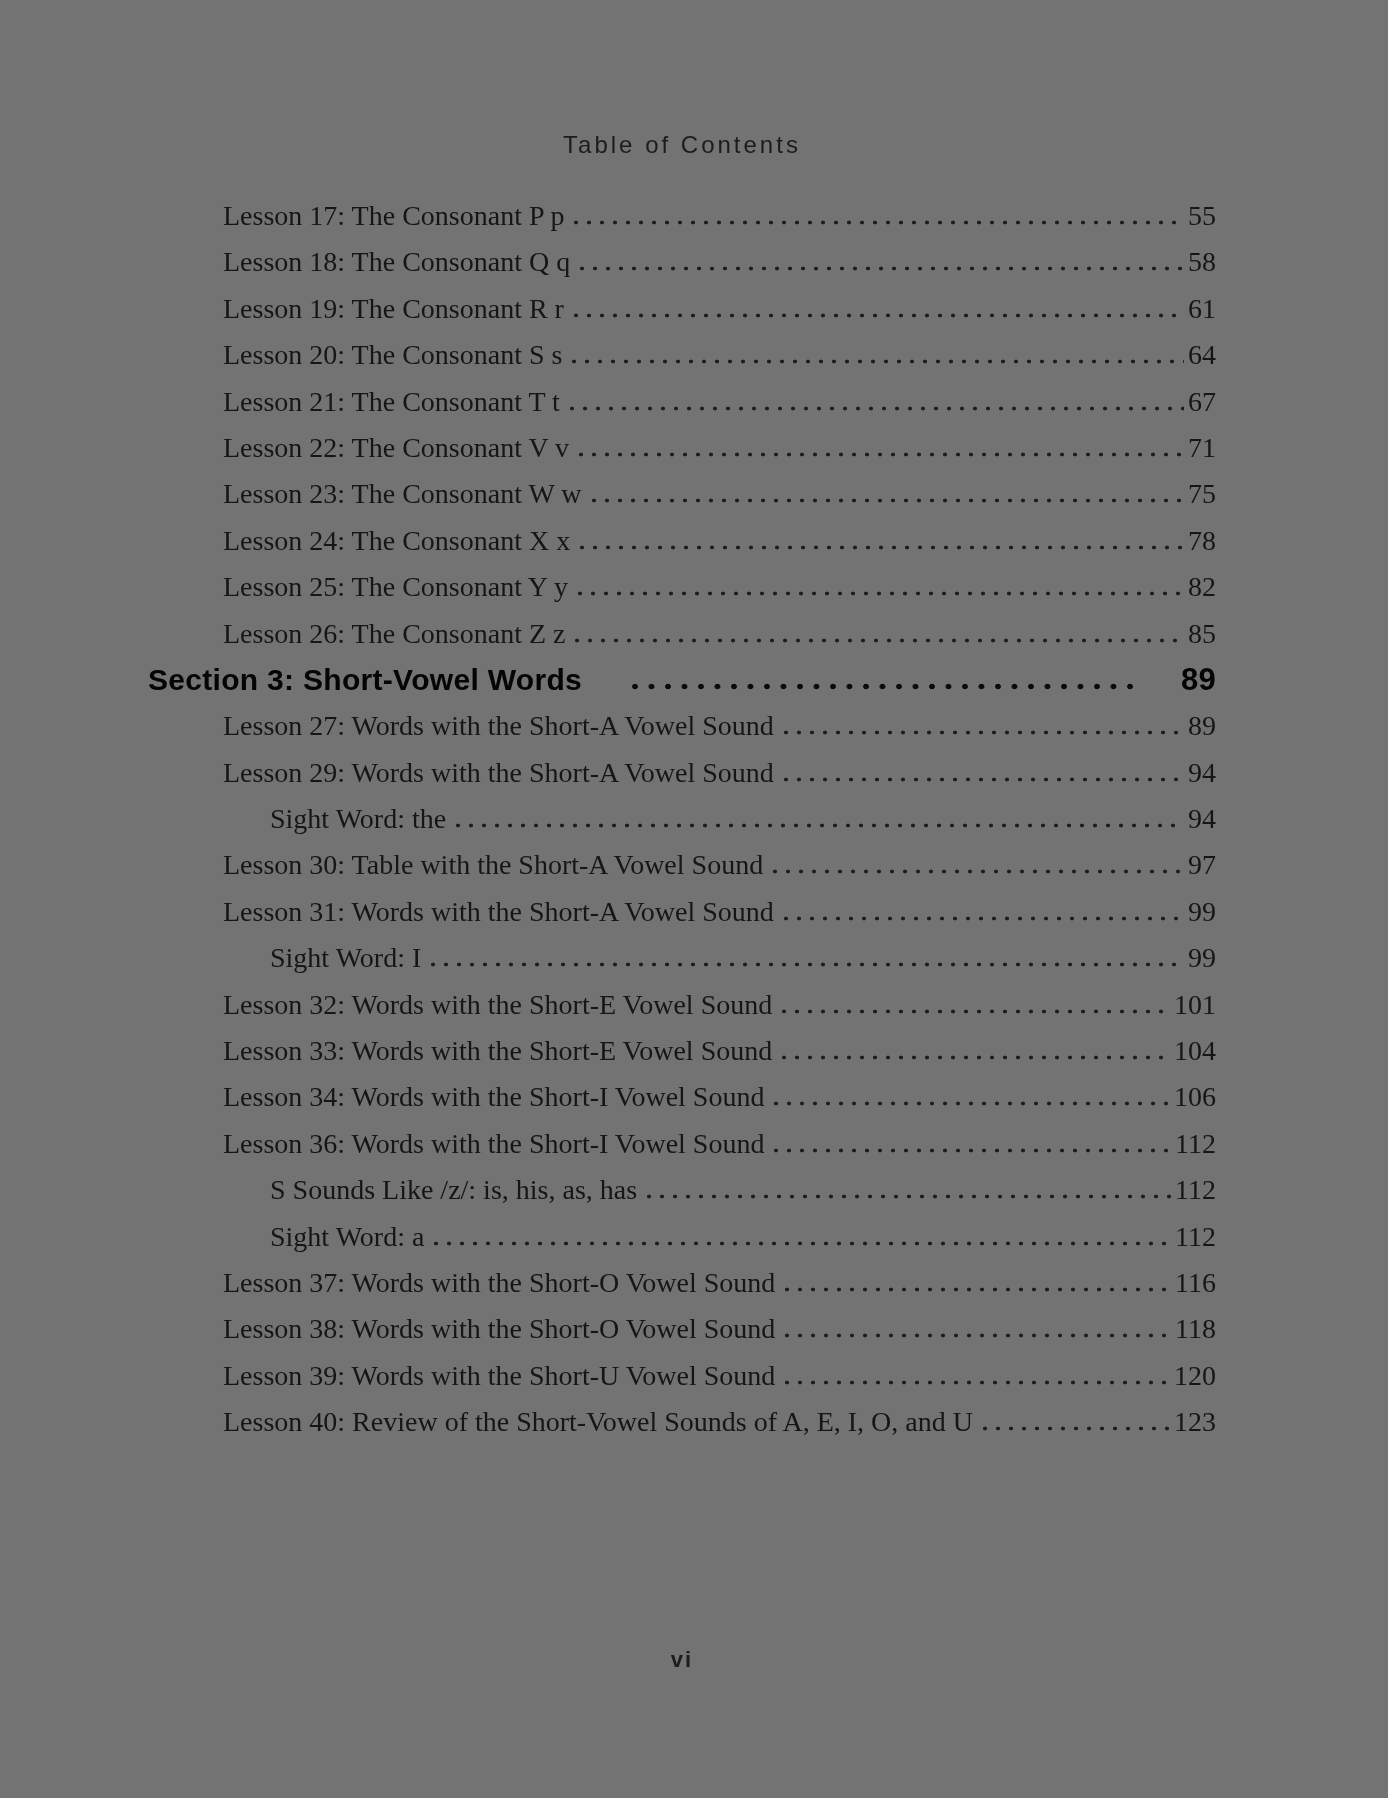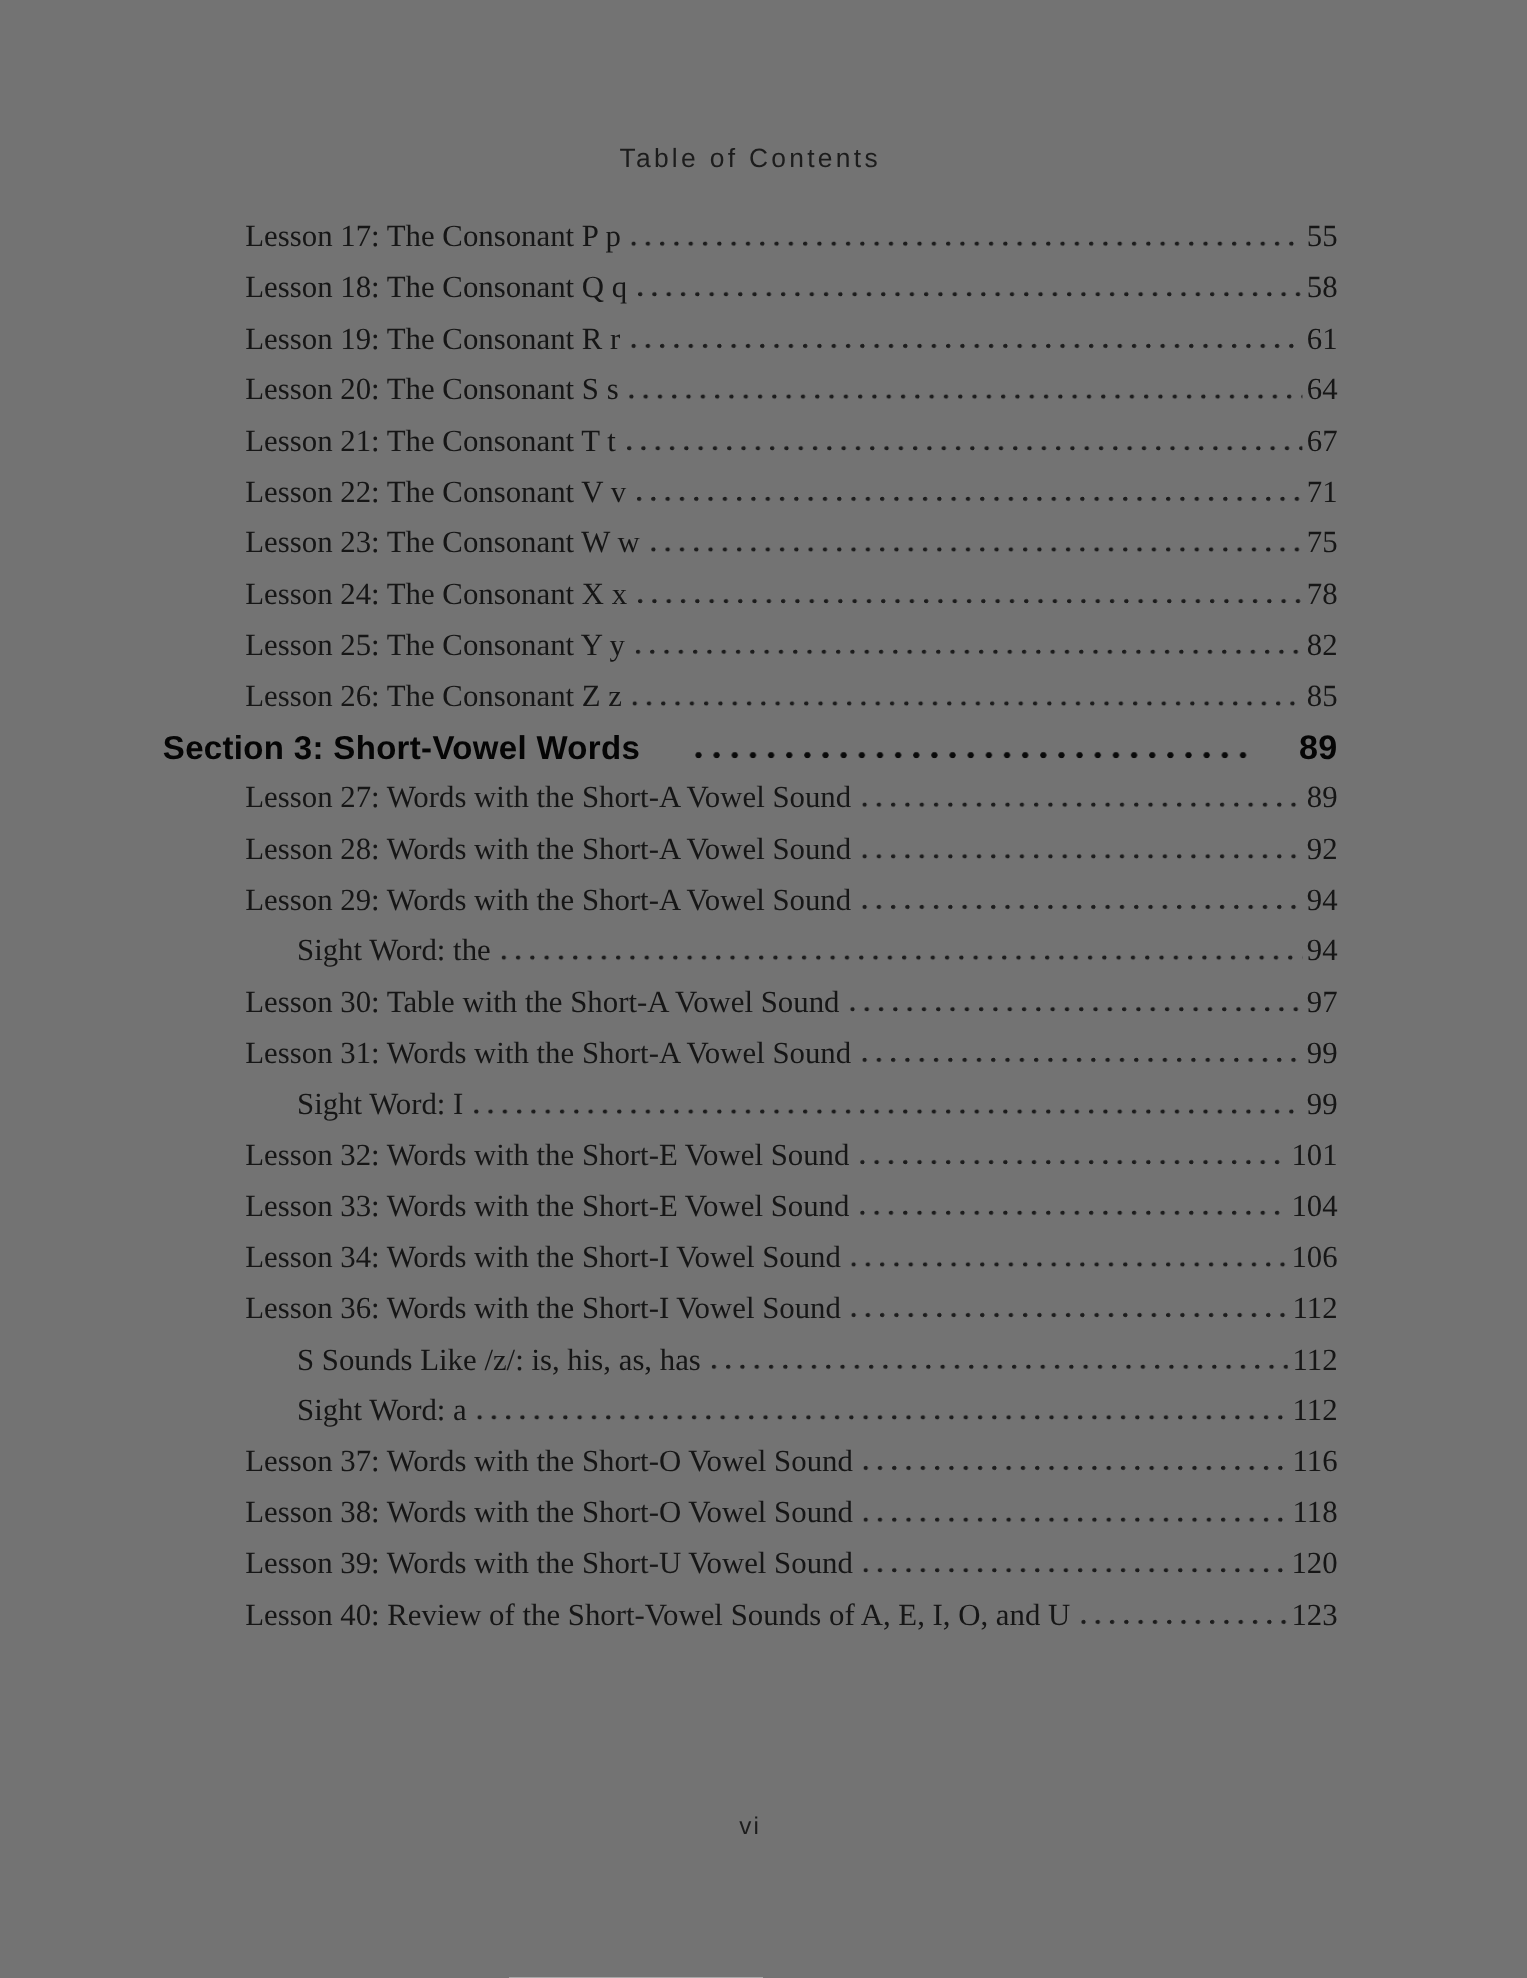--- a/index.html
+++ b/index.html
@@ -82,21 +82,21 @@
     background-image: radial-gradient(circle at 3px 3.5px, #0a0a0a 2.5px, rgba(0,0,0,0) 3.1px);
     background-size: 16.5px 7px;
   }
   .folio {
     position: absolute;
     top: 1644px;
     left: 148px;
     width: 1068px;
     text-align: center;
     font-family: "Liberation Sans", sans-serif;
-    font-weight: 400;
+    font-weight: 700;
     font-size: 22px;
     line-height: 32px;
     letter-spacing: 2px;
     color: #1c1c1c;
   }
 </style>
 </head>
 <body>
 
 <div class="page">
@@ -157,25 +157,20 @@
         <span class="label">Section 3: Short-Vowel Words</span>
         <span class="dots"></span>
         <span class="num">89</span>
       </div>
       <div class="row lesson">
         <span class="label">Lesson 27: Words with the Short-A Vowel Sound</span>
         <span class="dots"></span>
         <span class="num">89</span>
       </div>
       <div class="row lesson">
-        <span class="label">Lesson 28: Words with the Short-A Vowel Sound</span>
-        <span class="dots"></span>
-        <span class="num">92</span>
-      </div>
-      <div class="row lesson">
         <span class="label">Lesson 29: Words with the Short-A Vowel Sound</span>
         <span class="dots"></span>
         <span class="num">94</span>
       </div>
       <div class="row sub">
         <span class="label">Sight Word: the</span>
         <span class="dots"></span>
         <span class="num">94</span>
       </div>
       <div class="row lesson">

